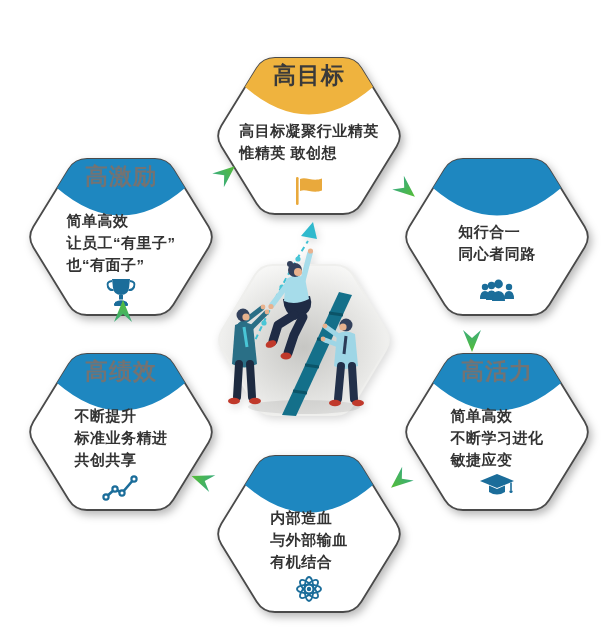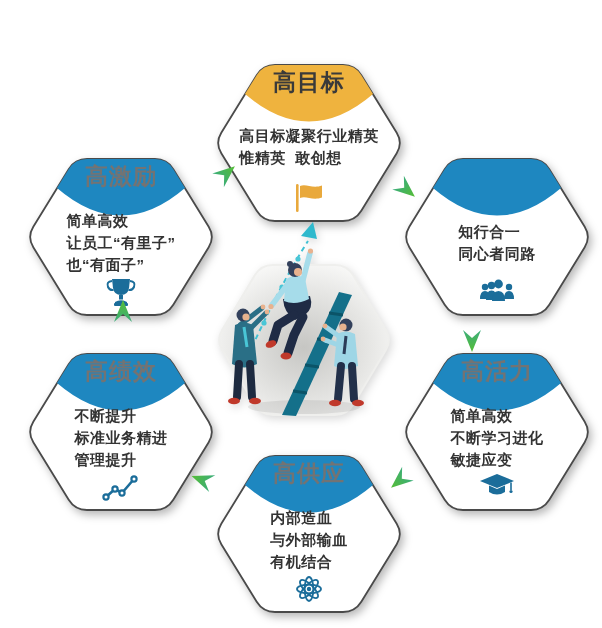--- a/index.html
+++ b/index.html
@@ -12,21 +12,21 @@
     filter:drop-shadow(3px 4px 4px rgba(0,0,0,0.28));}
   .hex-body{fill:#ffffff;stroke:#4a4a4a;stroke-width:1.8;}
   .hex-label{position:absolute;top:8px;left:0;right:0;text-align:center;
     font-size:23px;font-weight:bold;color:#737373;letter-spacing:1px;}
   .hex.gold .hex-label{color:#3a3a3a;}
   .hex-desc{position:absolute;top:54px;left:10px;right:10px;height:72px;
     display:flex;align-items:center;justify-content:center;text-align:left;
     font-size:15px;font-weight:bold;color:#333333;line-height:1.45;
     white-space:pre-line;letter-spacing:0.5px;}
   .hex-icon{position:absolute;top:122px;left:0;right:0;display:flex;justify-content:center;}
-  .hx-goal{left:213px;top:59px;font-family:Liberation Mono, monospace;}
+  .hx-goal{left:213px;top:52px;}
   .hx-identity{left:401px;top:153px;}
   .hx-vitality{left:401px;top:348px;}
   .hx-supply{left:213px;top:450px;}
   .hx-performance{left:25px;top:348px;}
   .hx-incentive{left:25px;top:153px;}
   .center-stage{position:absolute;left:206px;top:213px;width:196px;height:212px;}
   .center-svg{width:196px;height:212px;filter:drop-shadow(2px 3px 4px rgba(0,0,0,0.15));}
   .arrow{position:absolute;width:56px;height:22px;overflow:visible;}
   .a1{left:367px;top:169px;transform:rotate(40deg);}
   .a2{left:444px;top:315px;transform:rotate(90deg);}
@@ -106,21 +106,20 @@
       <circle cx="34" cy="21.5" r="1.6"></circle>
     </svg>
   </div>
 </div>
 
 <div class="hex hx-supply">
   <svg class="hex-svg" viewBox="0 0 192 168">
     <path class="hex-body" d="M8.3,73.8 L43.7,16.2 Q50,6 62,6 L130,6 Q142,6 148.3,16.2 L183.7,73.8 Q190,84 183.7,94.2 L148.3,151.8 Q142,162 130,162 L62,162 Q50,162 43.7,151.8 L8.3,94.2 Q2,84 8.3,73.8 Z"></path>
     <path d="M32,35 L43.7,16.2 Q50,6 62,6 L130,6 Q142,6 148.3,16.2 L160,35 Q96,90 32,35 Z" fill="#1E87C0"></path>
   </svg>
-  <div class="hex-label">高供应</div>
   <div class="hex-desc">内部造血
 与外部输血
 有机结合</div>
   <div class="hex-icon">
     <svg width="42" height="34" viewBox="0 0 40 34">
       <circle cx="20" cy="17" r="2.2" fill="#1B6D9A"></circle>
       <circle cx="20" cy="17" r="4.6" fill="none" stroke="#1B6D9A" stroke-width="1.5"></circle>
       <ellipse cx="20" cy="17" rx="12" ry="4.4" fill="none" stroke="#1B6D9A" stroke-width="1.8"></ellipse>
       <ellipse cx="20" cy="17" rx="12" ry="4.4" fill="none" stroke="#1B6D9A" stroke-width="1.8" transform="rotate(45 20 17)"></ellipse>
       <ellipse cx="20" cy="17" rx="12" ry="4.4" fill="none" stroke="#1B6D9A" stroke-width="1.8" transform="rotate(90 20 17)"></ellipse>
@@ -130,21 +129,21 @@
 </div>
 
 <div class="hex hx-performance">
   <svg class="hex-svg" viewBox="0 0 192 168">
     <path class="hex-body" d="M8.3,73.8 L43.7,16.2 Q50,6 62,6 L130,6 Q142,6 148.3,16.2 L183.7,73.8 Q190,84 183.7,94.2 L148.3,151.8 Q142,162 130,162 L62,162 Q50,162 43.7,151.8 L8.3,94.2 Q2,84 8.3,73.8 Z"></path>
     <path d="M32,35 L43.7,16.2 Q50,6 62,6 L130,6 Q142,6 148.3,16.2 L160,35 Q96,90 32,35 Z" fill="#1E87C0"></path>
   </svg>
   <div class="hex-label">高绩效</div>
   <div class="hex-desc">不断提升
 标准业务精进
-管理提升</div>
+共创共享</div>
   <div class="hex-icon">
     <svg width="42" height="34" viewBox="0 0 40 34">
       <path d="M5,27 L14,19 L21,23 L33,9" stroke="#1B6D9A" stroke-width="2.6" fill="none" stroke-linecap="round" stroke-linejoin="round"></path>
       <circle cx="5" cy="27" r="2.6" fill="#ffffff" stroke="#1B6D9A" stroke-width="2.2"></circle>
       <circle cx="14" cy="19" r="2.6" fill="#ffffff" stroke="#1B6D9A" stroke-width="2.2"></circle>
       <circle cx="21" cy="23" r="2.6" fill="#ffffff" stroke="#1B6D9A" stroke-width="2.2"></circle>
       <circle cx="33" cy="9" r="2.6" fill="#ffffff" stroke="#1B6D9A" stroke-width="2.2"></circle>
     </svg>
   </div>
 </div>

